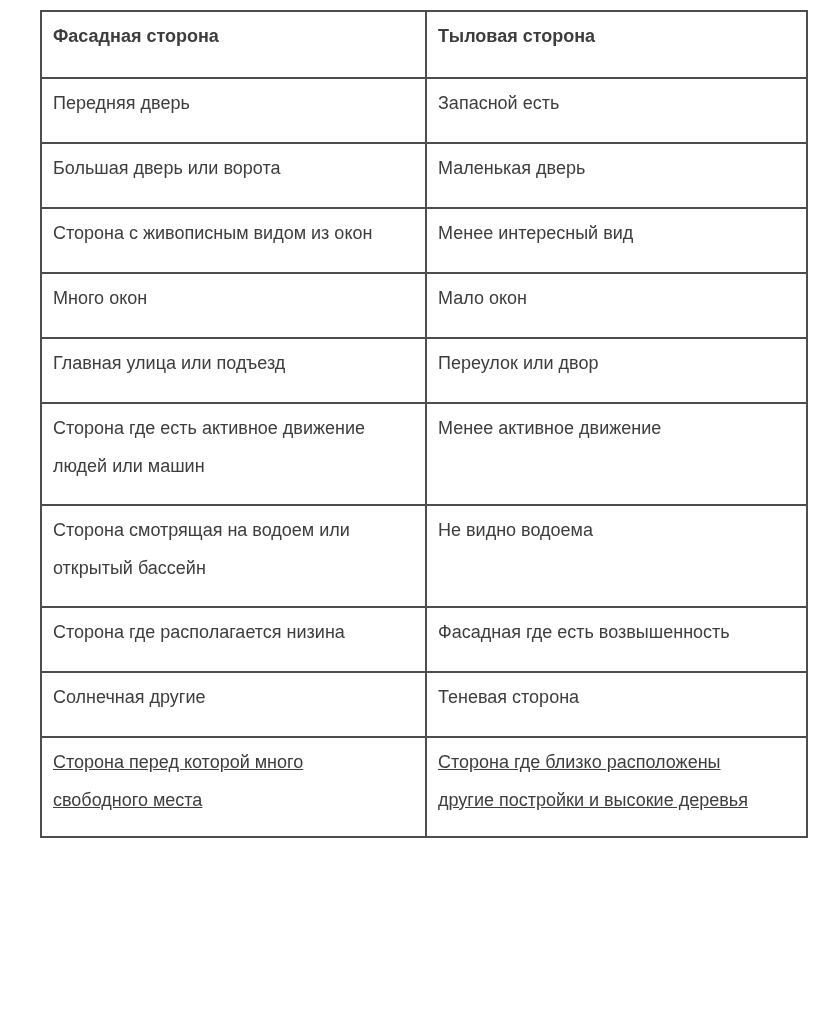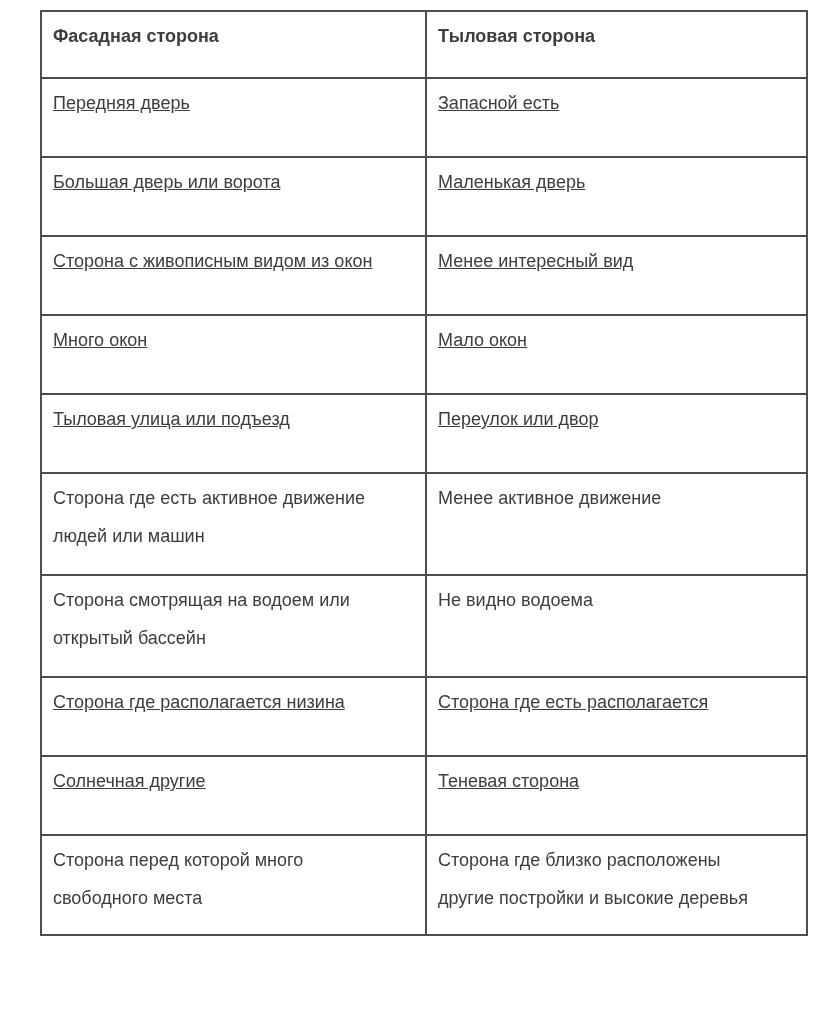--- a/index.html
+++ b/index.html
@@ -36,23 +36,23 @@
     font-size: 18px;
     line-height: 38px;
     white-space: pre-line;
     overflow: hidden;
     font-weight: normal;
   }
   table.comparison th {
     font-weight: bold;
   }
   tr.hdr  { height: 67px; }
-  tr.h1   { height: 79px; text-decoration: underline; }
+  tr.h1   { height: 65px; }
   tr.h2   { height: 102px; }
-  tr.h2b  { height: 100px; }
+  tr.h2b  { height: 100px; text-decoration: underline; }
 </style>
 </head>
 <body>
 
 <div class="table-wrap">
   <table class="comparison">
     <colgroup>
       <col class="c1">
       <col class="c2">
     </colgroup>
@@ -73,36 +73,36 @@
       </tr>
       <tr class="h1">
         <td>Сторона с живописным видом из окон</td>
         <td>Менее интересный вид</td>
       </tr>
       <tr class="h1">
         <td>Много окон</td>
         <td>Мало окон</td>
       </tr>
       <tr class="h1">
-        <td>Тыловая улица или подъезд</td>
+        <td>Главная улица или подъезд</td>
         <td>Переулок или двор</td>
       </tr>
       <tr class="h2">
         <td>Сторона где есть активное движение
 людей или машин</td>
         <td>Менее активное движение</td>
       </tr>
       <tr class="h2">
         <td>Сторона смотрящая на водоем или
 открытый бассейн</td>
         <td>Не видно водоема</td>
       </tr>
       <tr class="h1">
         <td>Сторона где располагается низина</td>
-        <td>Сторона где есть располагается</td>
+        <td>Фасадная где есть возвышенность</td>
       </tr>
       <tr class="h1">
         <td>Солнечная другие</td>
         <td>Теневая сторона</td>
       </tr>
       <tr class="h2b">
         <td>Сторона перед которой много
 свободного места</td>
         <td>Сторона где близко расположены
 другие постройки и высокие деревья</td>

